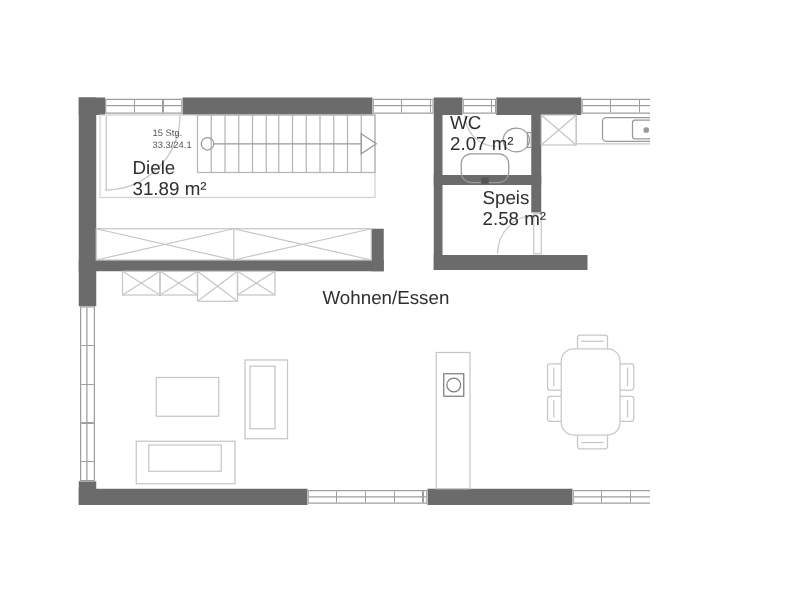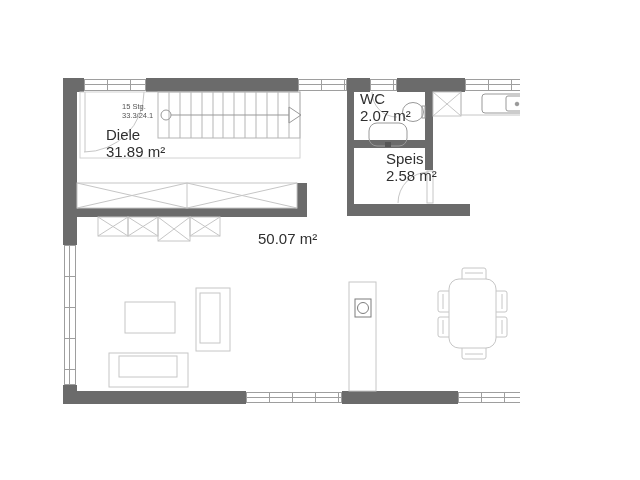--- a/index.html
+++ b/index.html
@@ -200,16 +200,16 @@
     <div>2.07 m²</div>
   </div>
 
   <div class="room-label" style="left:358px;top:150px;margin-left:28px;">
     <div>Speis</div>
     <div>2.58 m²</div>
   </div>
 
 
   <div class="room-label" style="left:258px;top:230px;">
-    <div>50.07 m²</div>
+    <div>Wohnen/Essen</div>
   </div>
 
 </div>
 
 </body></html>

